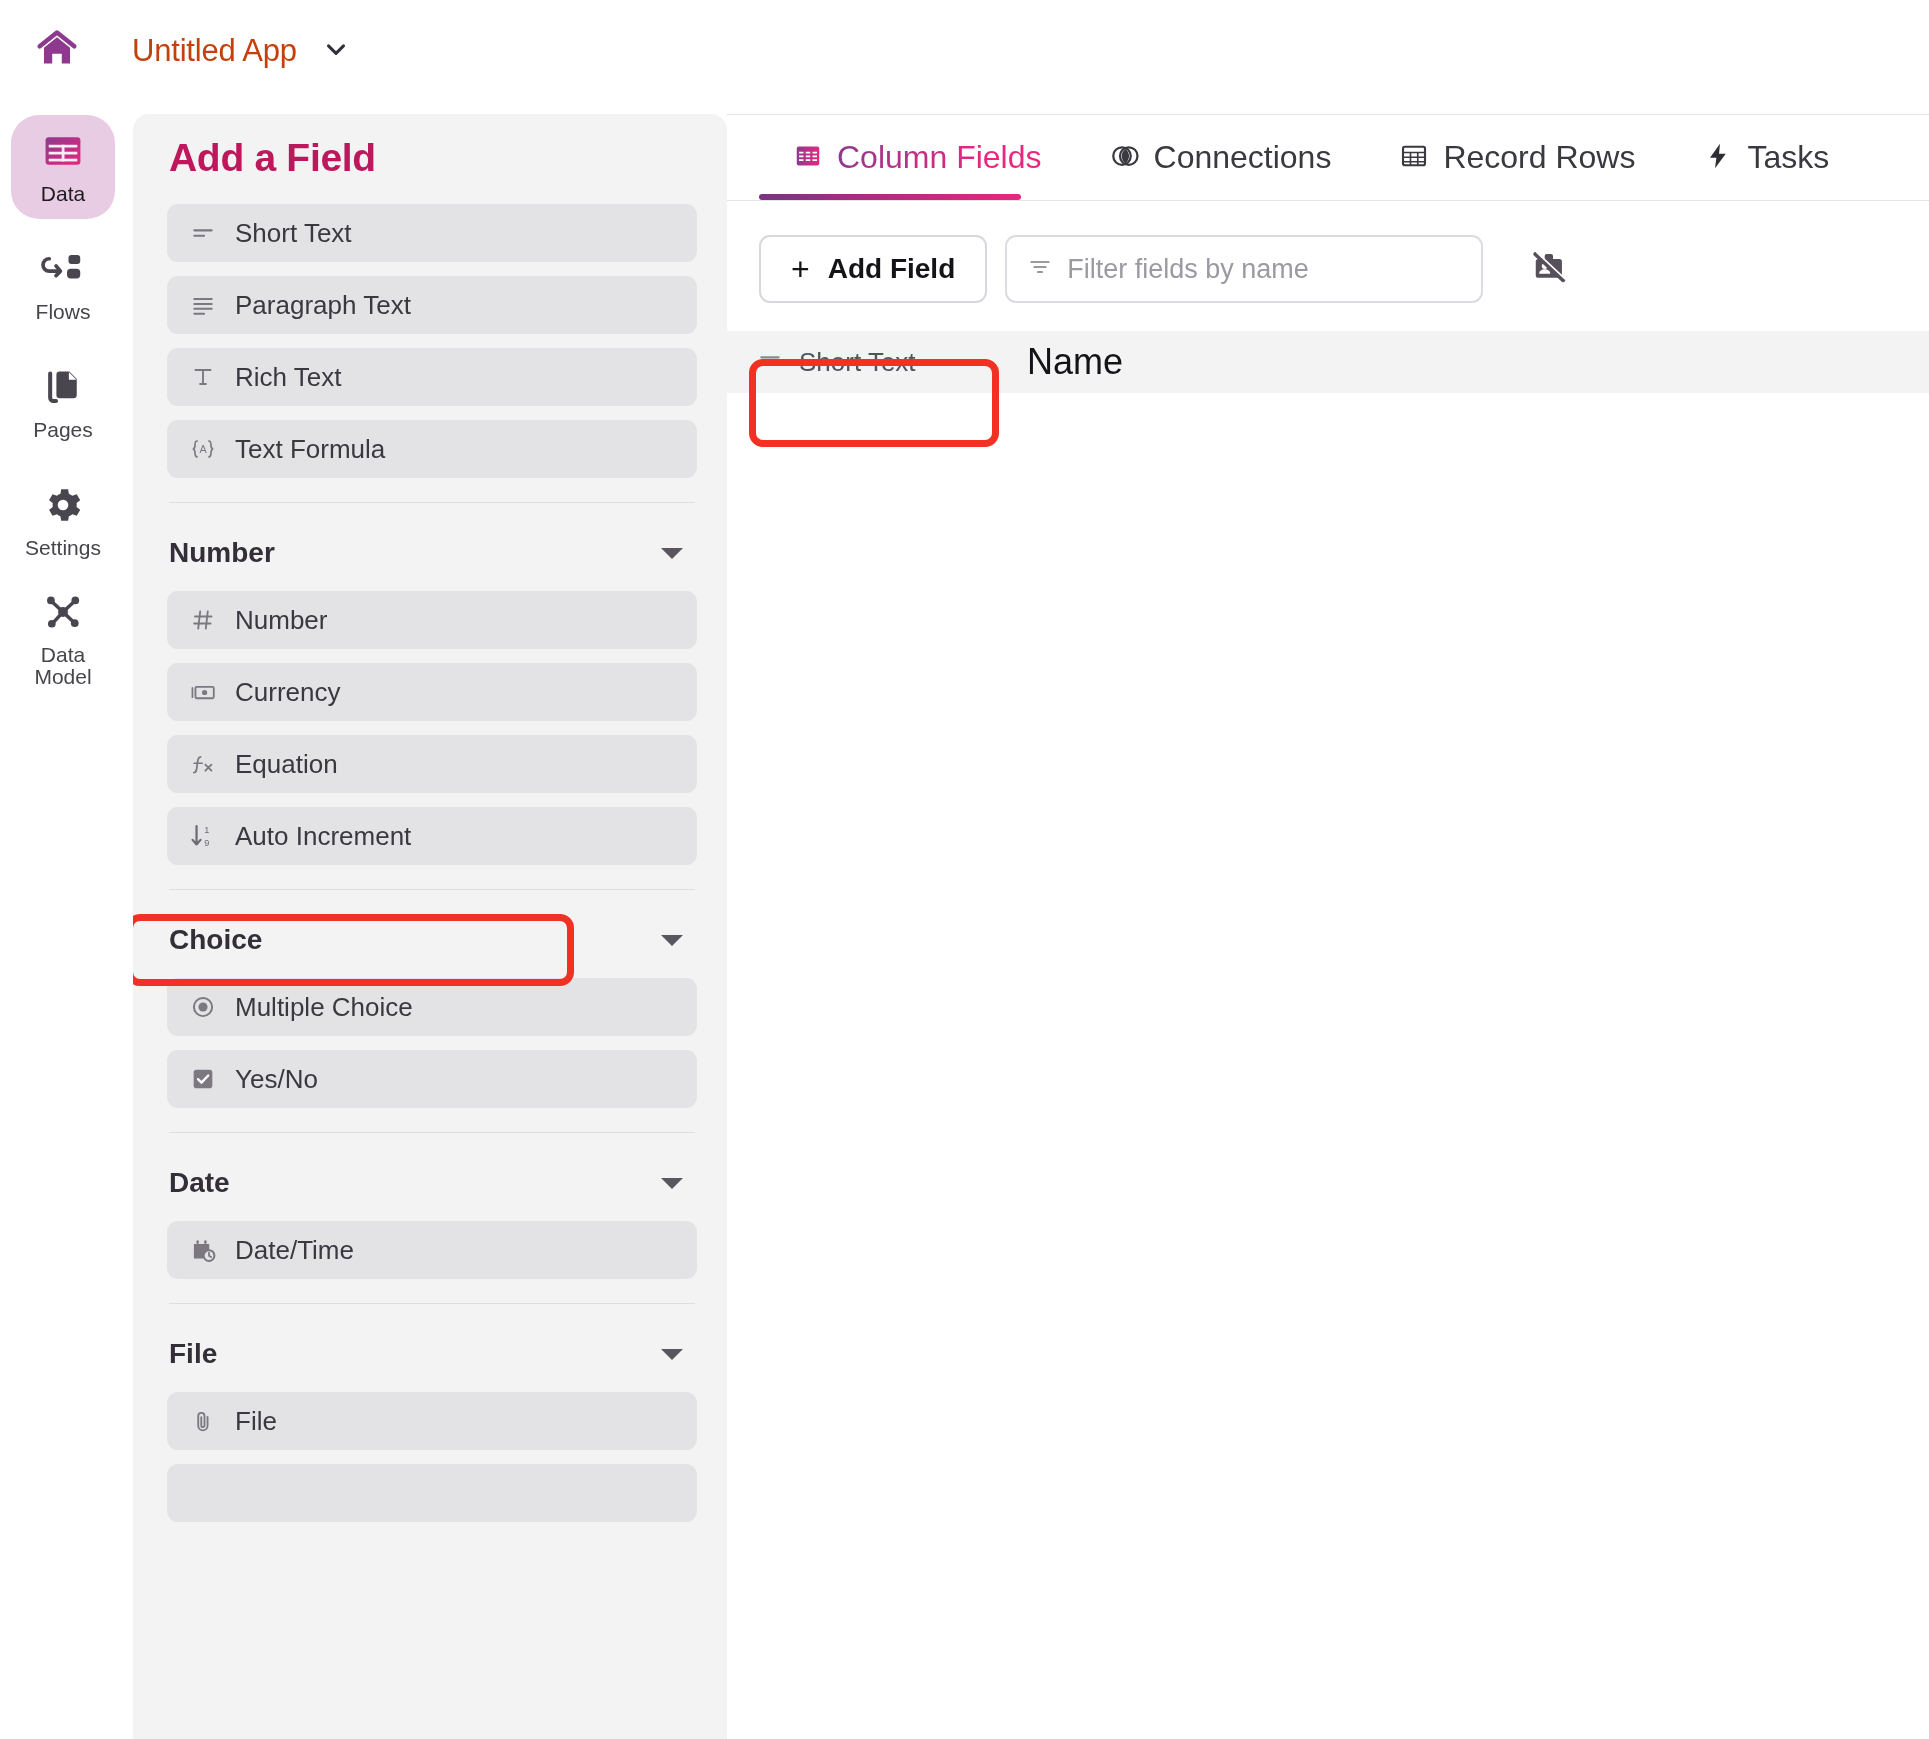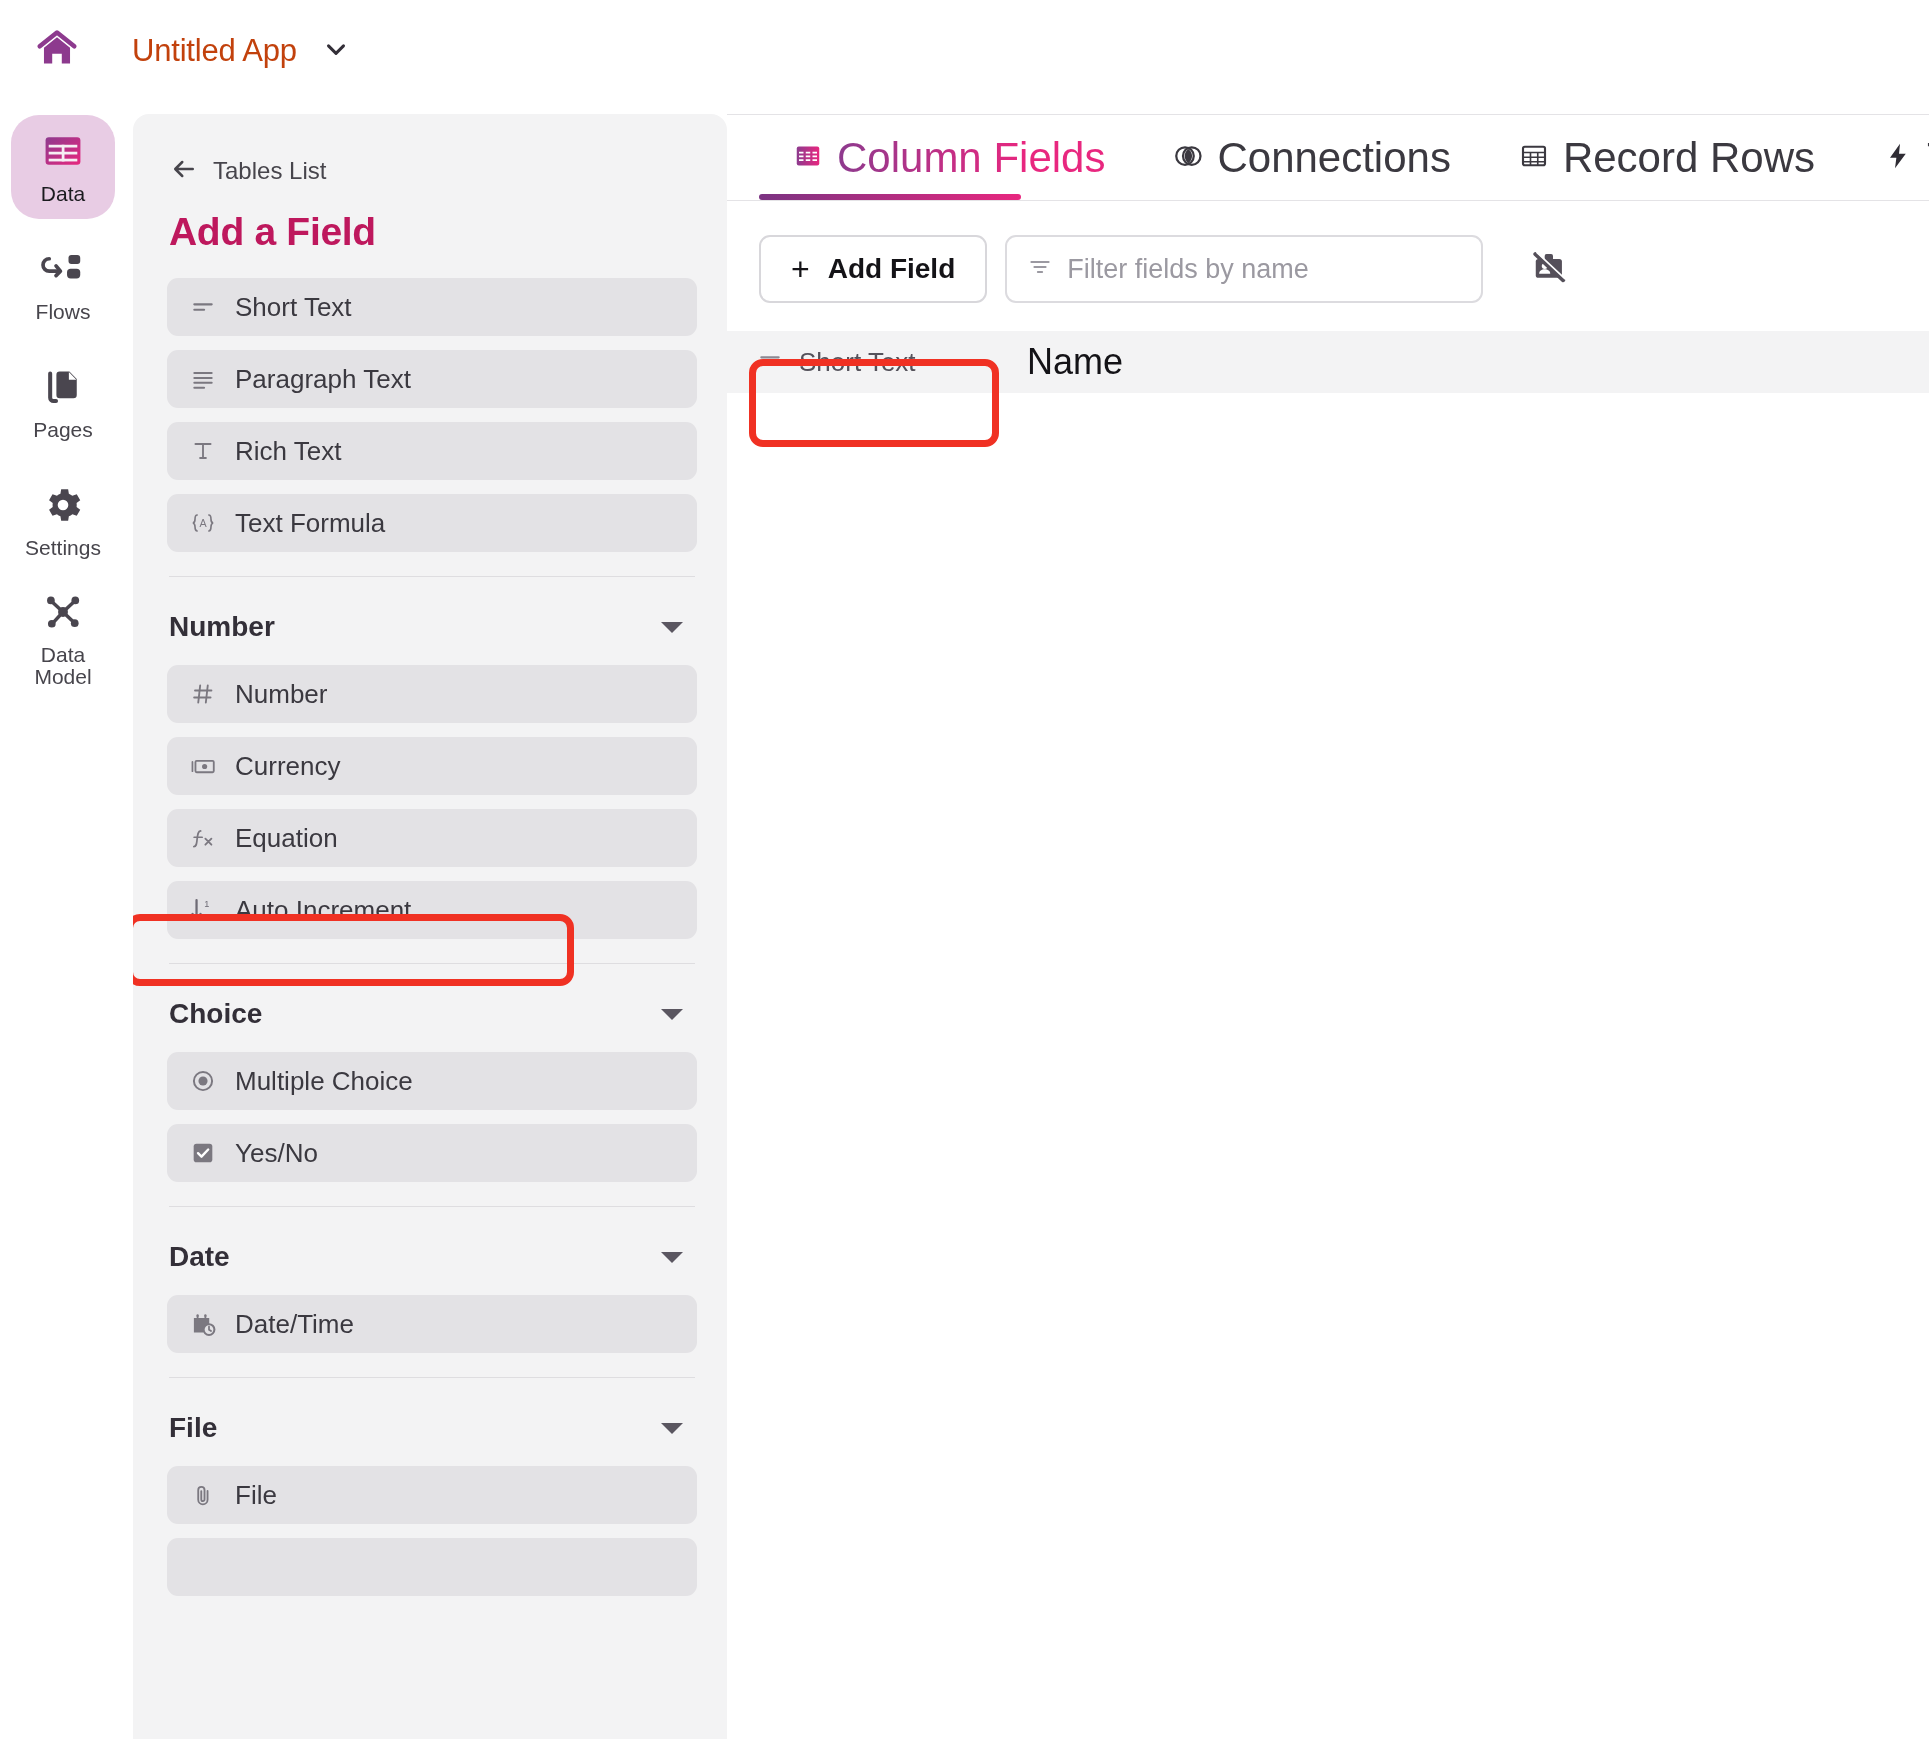--- a/index.html
+++ b/index.html
@@ -102,21 +102,21 @@
   }
   .tabs {
     position:relative; height:86px; display:flex; align-items:center;
     padding-left:32px; gap:0;
     border-bottom:1px solid #e4e3e6;
   }
   .tab {
     display:flex; align-items:center; gap:14px;
     height:86px; padding:0 34px; cursor:pointer; white-space:nowrap;
   }
-  .tab-label { font-size:42px; color:#3b3940; }
+  .tab-label { font-size:32px; color:#3b3940; }
   .tab.active .tab-label {
     background: linear-gradient(90deg,#8d3a8e 0%, #e8277f 70%);
     -webkit-background-clip:text; background-clip:text; color:transparent;
   }
   .tab-underline {
     position:absolute; left:32px; bottom:0; width:262px; height:6px;
     background: linear-gradient(90deg,#7b3382 0%, #e8277f 100%);
     border-radius:3px;
   }
 
@@ -258,28 +258,20 @@
         </svg>
       </span>
       <span class="rail-label two-line">Data Model</span>
     </div>
 
   </div>
 
   <div class="panel">
     <div class="panel-inner">
 
-      <div class="back-row">
-        <span>
-          <svg width="30" height="30" viewBox="0 0 24 24" fill="none">
-            <path d="M19 12H5.4M10.6 6.4 5 12l5.6 5.6" stroke="#47454c" stroke-width="2" stroke-linecap="round" stroke-linejoin="round"></path>
-          </svg>
-        </span>
-        <span class="back-label">Tables List</span>
-      </div>
 
       <div class="panel-title">Add a Field</div>
 
       <div class="panel-scroll">
 
         <div class="ftype">
           <span class="ic">
             <svg width="26" height="26" viewBox="0 0 24 24" fill="none">
               <path d="M4 9.5h16M4 14.5h9" stroke="#7b7880" stroke-width="2" stroke-linecap="round"></path>
             </svg>

